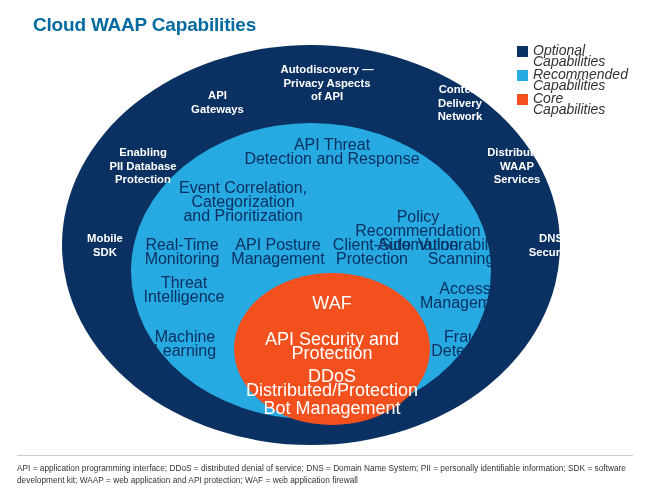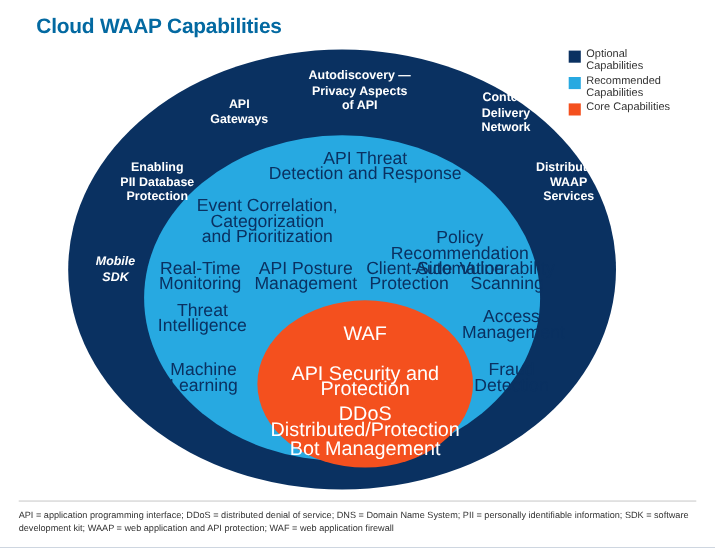--- a/index.html
+++ b/index.html
@@ -43,24 +43,25 @@
     margin-bottom: 3px;
   }
   .legend-swatch {
     width: 11px;
     height: 11px;
     flex: 0 0 11px;
     margin-top: 1px;
     margin-right: 5px;
   }
   .legend-label {
-    font-size: 10px;
+    font-size: 14px;
     line-height: 10.5px;
     color: #333333;
     white-space: pre-line;
+    font-style: italic;
   }
   
   .ellipse {
     position: absolute;
     border-radius: 50%;
   }
   #outer-ellipse {
     left: 62px;
     top: 45px;
     width: 498px;
@@ -158,22 +159,24 @@
 Delivery
 Network</div>
   <div class="lbl outer-lbl" style="left:165px; top:89px; width:105px;">API
 Gateways</div>
   <div class="lbl outer-lbl" style="left:85px; top:146px; width:116px;">Enabling
 PII Database
 Protection</div>
   <div class="lbl outer-lbl" style="left:462px; top:146px; width:110px;">Distributed
 WAAP
 Services</div>
-  <div class="lbl outer-lbl" style="left:65px; top:232px; width:80px;font-style:italic;">Mobile
+  <div class="lbl outer-lbl" style="left:65px; top:232px; width:80px;">Mobile
 SDK</div>
+  <div class="lbl outer-lbl" style="left:511px; top:232px; width:80px;">DNS
+Security</div>
 
   <div class="lbl mid-lbl" style="left:242px; top:138px; width:180px;">API Threat
 Detection and Response</div>
   <div class="lbl mid-lbl" style="left:175px; top:181px; width:136px;">Event Correlation,
 Categorization
 and Prioritization</div>
   <div class="lbl mid-lbl" style="left:350px; top:181px; width:136px;margin-top:29px;">Policy
 Recommendation
 Automation</div>
   <div class="lbl mid-lbl" style="left:136px; top:238px; width:92px;">Real-Time

